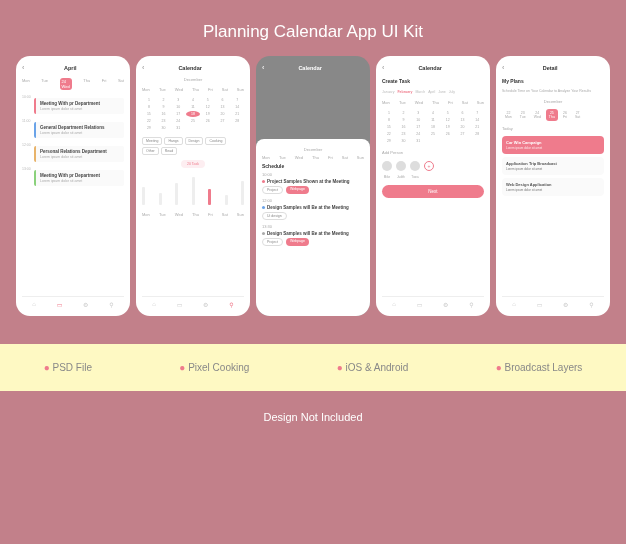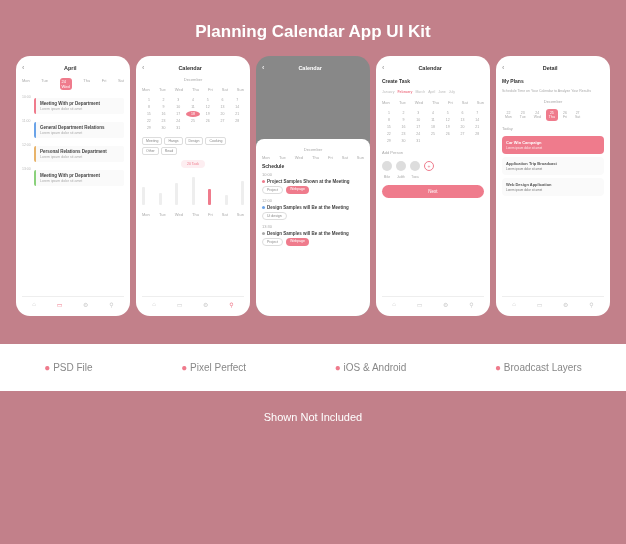--- a/index.html
+++ b/index.html
@@ -1,17 +1,17 @@
 <!DOCTYPE html>
 <html><head>
 <meta charset="utf-8">
 <style>
 * { margin: 0; padding: 0; box-sizing: border-box; font-family: -apple-system, BlinkMacSystemFont, sans-serif; }
 body { background: #c2808a; width: 626px; height: 544px; overflow: hidden; }
-.banner-title { text-align: center; color: #fff; font-size: 17px; font-weight: 700; padding: 22px 0 14px; }
+.banner-title { text-align: center; color: #fff; font-size: 17px; font-weight: 400; padding: 22px 0 14px; }
 .phones-row { display: flex; justify-content: center; gap: 6px; padding: 0 12px; }
 .phone { background: #fff; border-radius: 14px; width: 114px; height: 260px; padding: 8px 6px; font-size: 5px; color: #555; position: relative; overflow: hidden; display: flex; flex-direction: column; }
 .phone-header { display: flex; align-items: center; justify-content: space-between; margin-bottom: 4px; font-size: 5.5px; font-weight: 600; color: #333; }
 .phone-header .back { color: #aaa; font-size: 7px; }
 .phone-header .spacer { width: 8px; }
 .days-row { display: flex; justify-content: space-between; font-size: 4px; color: #aaa; margin: 3px 0; }
 .days-row span.sel { background: #ef7b8c; color: #fff; border-radius: 3px; padding: 1px 2px; }
 .event-card { border-left: 2px solid; padding: 3px 4px; margin: 3px 0; background: #fafafa; border-radius: 2px; }
 .event-card .t { font-size: 4.5px; font-weight: 600; color: #444; }
 .event-card .d { font-size: 3.5px; color: #aaa; margin-top: 1px; }
@@ -40,21 +40,21 @@
 .btn-primary { background: #ef7b8c; color: #fff; text-align: center; border-radius: 10px; padding: 4px; font-size: 4.5px; margin-top: 6px; }
 .plans-sub { font-size: 3.5px; color: #aaa; margin: 2px 0 4px; }
 .plan-card { border-radius: 4px; padding: 4px; margin: 3px 0; font-size: 4px; }
 .plan-card.pink { background: #ef7b8c; color: #fff; }
 .plan-card.outline { background: #fafafa; color: #555; }
 .plan-card .pt { font-weight: 600; }
 .plan-card .pd { font-size: 3px; opacity: 0.8; margin-top: 1px; }
 .date-pills { display: flex; gap: 2px; margin: 3px 0; }
 .date-pill { text-align: center; font-size: 3.5px; color: #aaa; padding: 2px 3px; border-radius: 3px; }
 .date-pill.active { background: #ef7b8c; color: #fff; }
-.features-bar { background: #ffffff; margin-top: 28px; padding: 18px 0; display: flex; justify-content: space-around; font-size: 10px; color: #888; }
+.features-bar { background: #fef9c3; margin-top: 28px; padding: 18px 0; display: flex; justify-content: space-around; font-size: 10px; color: #888; }
 .features-bar span::before { content: "● "; color: #ef7b8c; }
 .footer-note { text-align: center; color: #fff; font-size: 11px; margin-top: 20px; }
 .tiny-label { font-size: 4px; color: #aaa; margin: 2px 0; }
 .section-label { font-size: 5px; font-weight: 600; color: #333; margin: 3px 0; }
 </style>
 </head>
 <body>
 
 <div class="banner-title">Planning Calendar App UI Kit</div>
 
@@ -357,17 +357,17 @@
       <span>▭</span>
       <span>⚙</span>
       <span>⚲</span>
     </div>
   </div>
 
 </div>
 
 <div class="features-bar" id="features">
     <span>PSD File</span>
-    <span>Pixel Perfect</span>
+    <span>Pixel Cooking</span>
     <span>iOS &amp; Android</span>
     <span>Broadcast Layers</span>
   </div>
-<div class="footer-note">Shown Not Included</div>
+<div class="footer-note">Design Not Included</div>
 
 </body></html>

